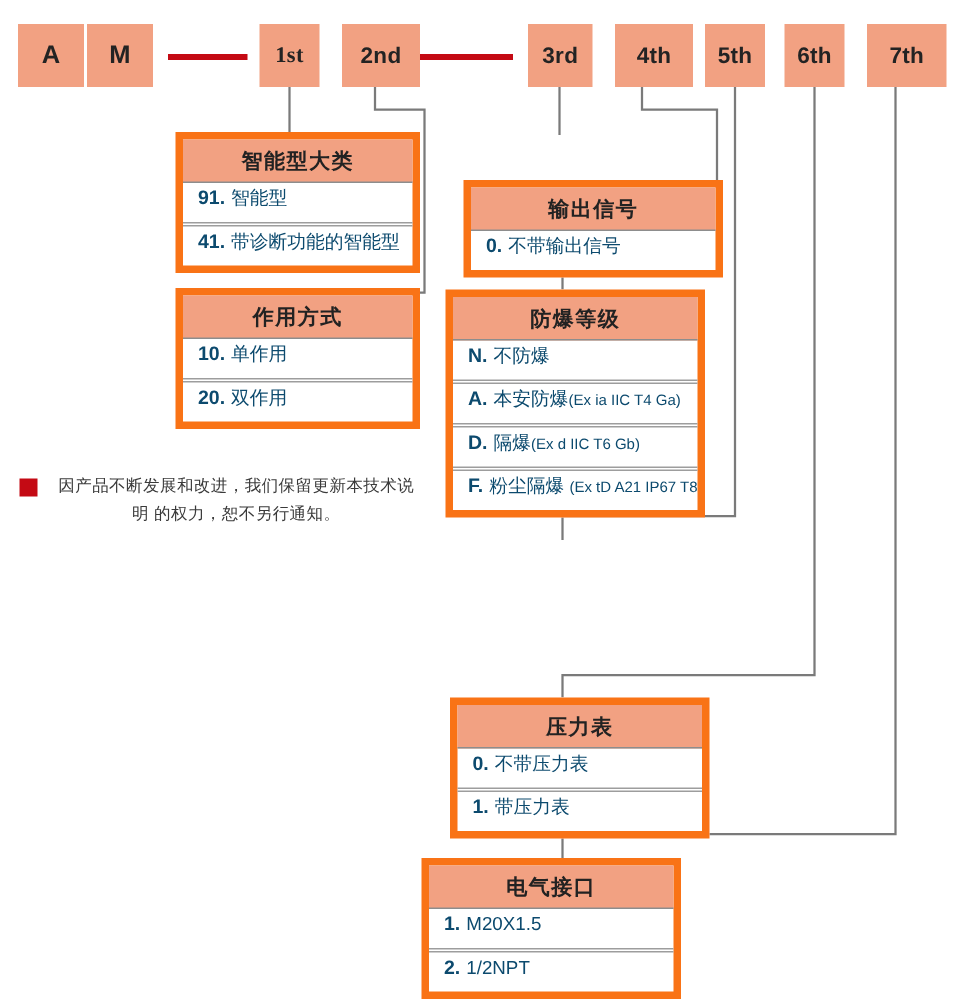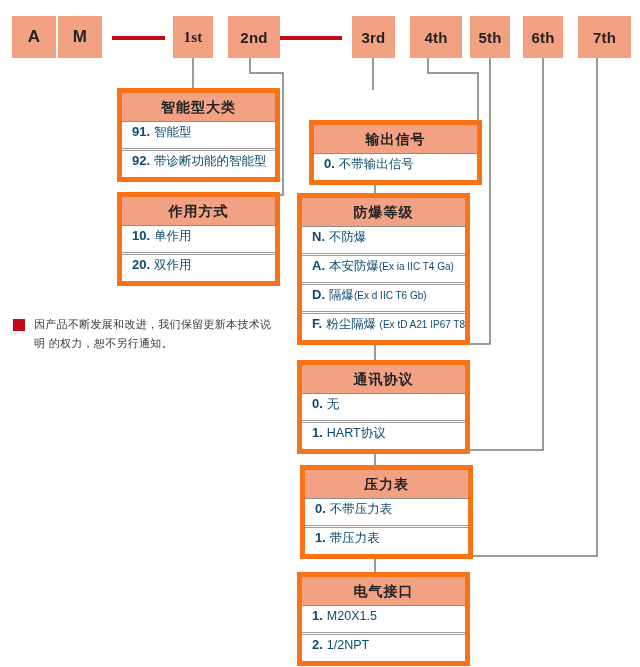--- a/index.html
+++ b/index.html
@@ -39,28 +39,28 @@
   }
   .ctable .row + .row{border-top:3px double #9d9d9d;}
   .ctable .row .code{font-weight:bold;font-size:13px;margin-right:4px;}
   .ctable .row .detail{font-size:10px;}
   #t1{left:117px;top:88px;width:153px;}
   #t2{left:117px;top:179px;width:153px;margin-top:13px;}
   #t3{left:309px;top:90px;width:163px;margin-top:30px;}
   #t4{left:297px;top:193px;width:163px;}
   #t5{left:297px;top:360px;width:163px;}
   #t6{left:300px;top:465px;width:163px;}
-  #t7{left:297px;top:572px;width:163px;}
+  #t7{left:281px;top:572px;width:163px;}
   
   #note{position:absolute;left:13px;top:315px;width:268px;z-index:2;}
   #note .sq{
     position:absolute;left:0;top:4px;width:12px;height:12px;background:#c40a14;
   }
   #note .txt{
-    margin-left:21px;font-size:11px;color:#3a3a3a;line-height:1.75;letter-spacing:.3px;
+    margin-left:21px;font-size:11px;color:#3a3a3a;line-height:1.75;letter-spacing:.3px;text-align:center;
   }
 </style>
 </head>
 <body>
 
 <div id="canvas">
 
   <svg class="wires" width="640" height="667">
 
     <line x1="112" y1="38" x2="165" y2="38" stroke="#c40a14" stroke-width="4"></line>
@@ -86,21 +86,21 @@
   <div class="code-box" id="cb-5">5th</div>
   <div class="code-box" id="cb-6">6th</div>
   <div class="code-box" id="cb-7">7th</div>
 
   <div class="ctable" id="t1">
     <div class="hdr">智能型大类</div>
     <div class="row">
       <span class="code">91.</span><span class="txt">智能型</span>
     </div>
     <div class="row">
-      <span class="code">92.</span><span class="txt">带诊断功能的智能型</span>
+      <span class="code">41.</span><span class="txt">带诊断功能的智能型</span>
     </div>
   </div>
 
   <div class="ctable" id="t2">
     <div class="hdr">作用方式</div>
     <div class="row">
       <span class="code">10.</span><span class="txt">单作用</span>
     </div>
     <div class="row">
       <span class="code">20.</span><span class="txt">双作用</span>
@@ -123,29 +123,20 @@
       <span class="code">A.</span><span class="txt">本安防爆</span><span class="detail">(Ex ia IIC T4 Ga)</span>
     </div>
     <div class="row">
       <span class="code">D.</span><span class="txt">隔爆</span><span class="detail">(Ex d IIC T6 Gb)</span>
     </div>
     <div class="row">
       <span class="code">F.</span><span class="txt">粉尘隔爆 </span><span class="detail">(Ex tD A21 IP67 T80℃)</span>
     </div>
   </div>
 
-  <div class="ctable" id="t5">
-    <div class="hdr">通讯协议</div>
-    <div class="row">
-      <span class="code">0.</span><span class="txt">无</span>
-    </div>
-    <div class="row">
-      <span class="code">1.</span><span class="txt">HART协议</span>
-    </div>
-  </div>
 
   <div class="ctable" id="t6">
     <div class="hdr">压力表</div>
     <div class="row">
       <span class="code">0.</span><span class="txt">不带压力表</span>
     </div>
     <div class="row">
       <span class="code">1.</span><span class="txt">带压力表</span>
     </div>
   </div>

